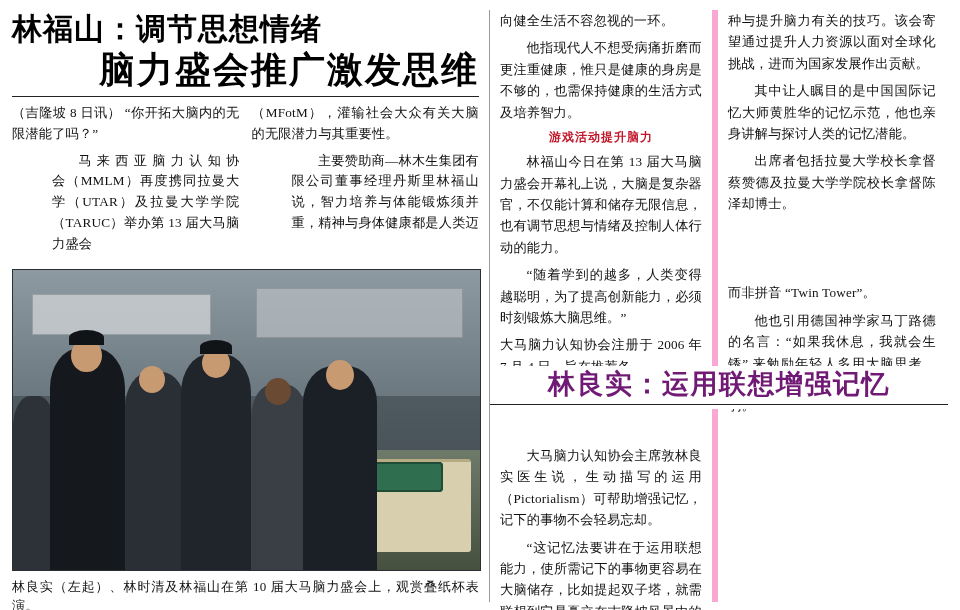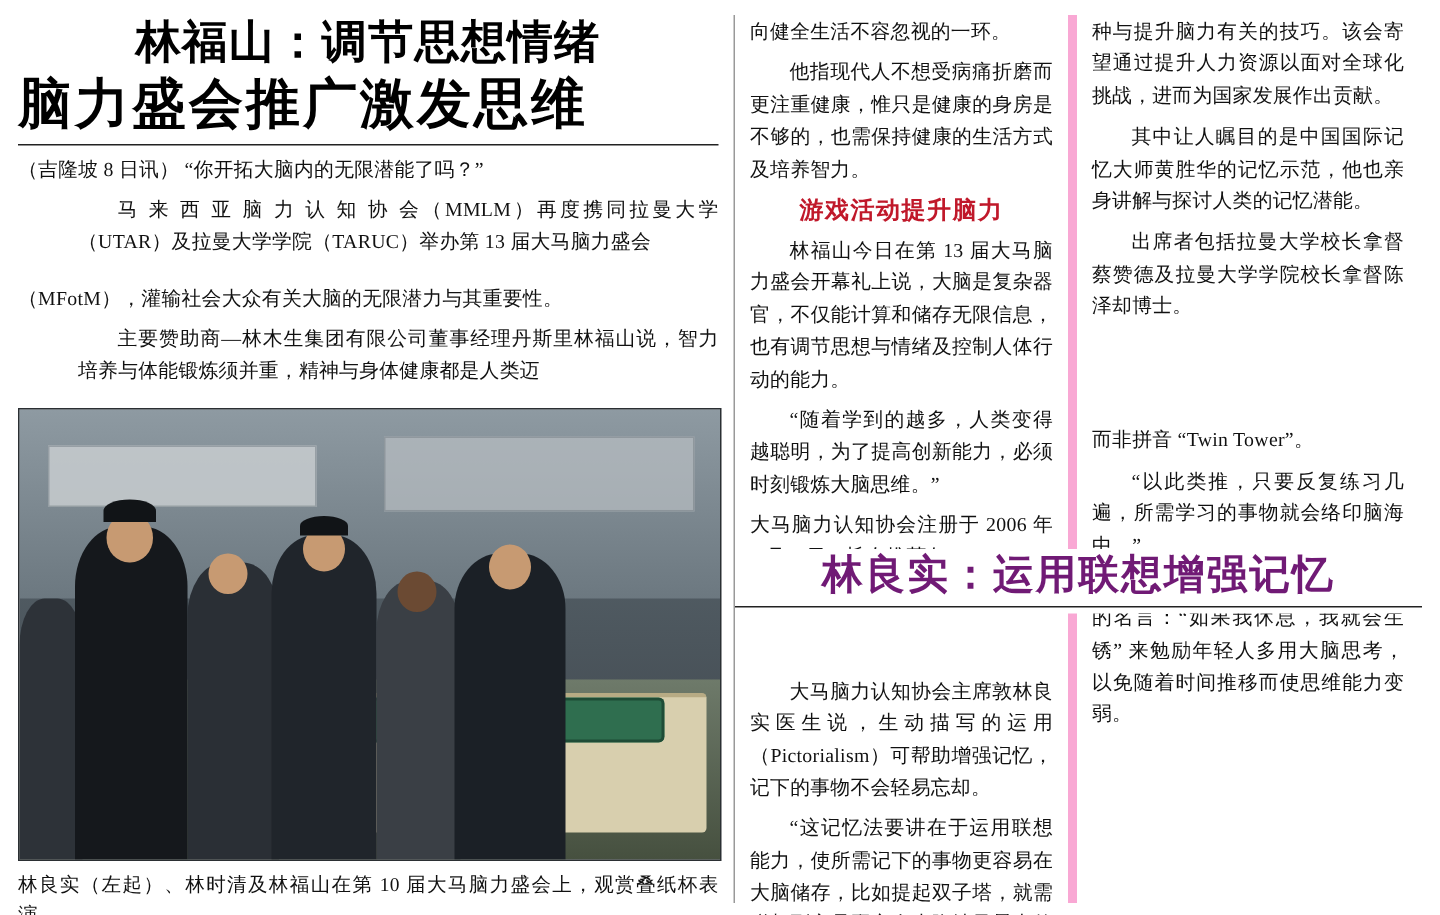--- a/index.html
+++ b/index.html
@@ -30,44 +30,42 @@
     flex: 0 0 478px;
     padding-right: 10px;
     box-sizing: border-box;
     border-right: 1px solid #999;
   }
   .headline-1 {
     font-family: "DejaVu Serif", "Liberation Serif", serif;
     font-weight: bold;
     font-size: 30px;
     letter-spacing: 1px;
-    text-align: center;
     line-height: 1.15;
     margin: 2px 0 2px 0;
     color: #000;
   }
   .headline-2 {
     font-family: "DejaVu Serif", "Liberation Serif", serif;
     font-weight: bold;
     font-size: 36px;
     letter-spacing: 2px;
-    text-align: left;
+    text-align: right;
     line-height: 1.15;
     margin: 2px 0 6px 0;
     color: #000;
   }
   .rule-under-head {
     border: 0;
     border-top: 1px solid #222;
     margin: 4px 0 6px 0;
   }
   .col1-body {
     display: flex;
     gap: 12px;
-    flex-direction: column;
   }
   .subcol {
     flex: 1 1 0;
     font-size: 13.2px;
     line-height: 1.58;
     text-align: justify;
     letter-spacing: 0.2px;
   }
   .subcol p {
     margin: 0 0 6px 0;
@@ -164,23 +162,23 @@
     line-height: 1.62;
     text-align: justify;
     letter-spacing: 0.2px;
   }
   .col2 { border-right: 6px solid #f9a8d4; }
   .col2 p, .col3 p { margin: 0 0 6px 0; }
   .col2 p.indent, .col3 p.indent { text-indent: 2em; }
 
   .subhead-red {
     color: #c0182a;
-    font-family: Liberation Sans, sans-serif;
-    font-weight: bold;
-    font-size: 16px;
+    font-family: Liberation Mono, monospace;
+    font-weight: bold;
+    font-size: 12px;
     letter-spacing: 1px;
     text-align: center;
     margin: 8px 0 6px 0;
     line-height: 1.2;
   }
 
   
   .span-head-wrap {
     position: absolute;
     left: 490px;
@@ -271,21 +269,20 @@
   </div>
 
   <div class="col3">
     <p>种与提升脑力有关的技巧。该会寄望通过提升人力资源以面对全球化挑战，进而为国家发展作出贡献。</p>
     <p class="indent">其中让人瞩目的是中国国际记忆大师黄胜华的记忆示范，他也亲身讲解与探讨人类的记忆潜能。</p>
     <p class="indent">出席者包括拉曼大学校长拿督蔡赞德及拉曼大学学院校长拿督陈泽却博士。</p>
 
     <div class="spacer-head"></div>
 
     <p>而非拼音 “Twin Tower”。</p>
-    <p class="indent">“以此类推，只要反复练习几遍，所需学习的事物就会络印脑海中。”</p>
     <p class="indent">他也引用德国神学家马丁路德的名言：“如果我休息，我就会生锈” 来勉励年轻人多用大脑思考，以免随着时间推移而使思维能力变弱。</p>
   </div>
 
   <div class="span-head-wrap">
     <h2 class="span-head">林良实：运用联想增强记忆</h2>
     <hr class="span-head-rule">
   </div>
 
 </div>
 

